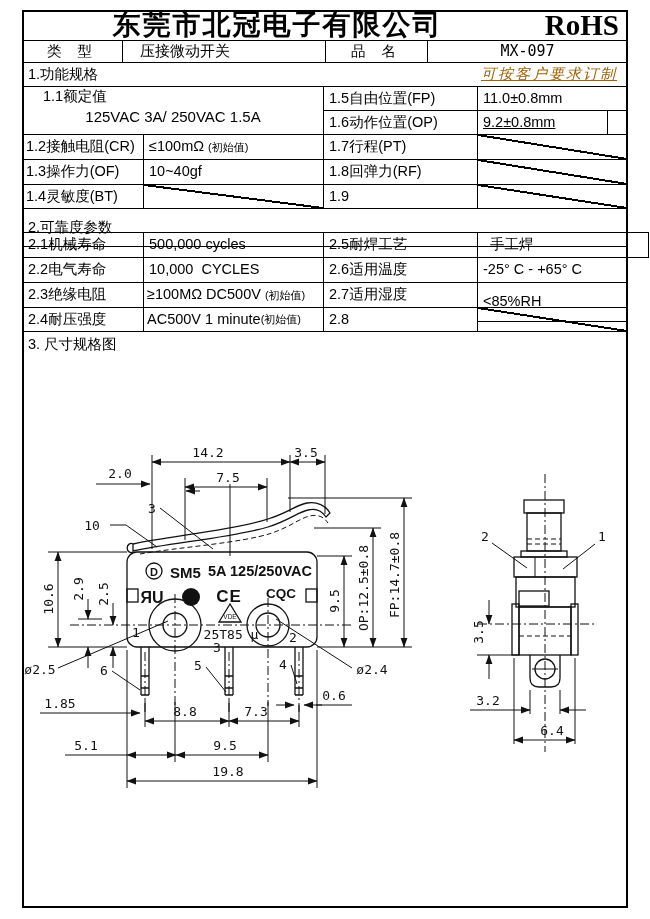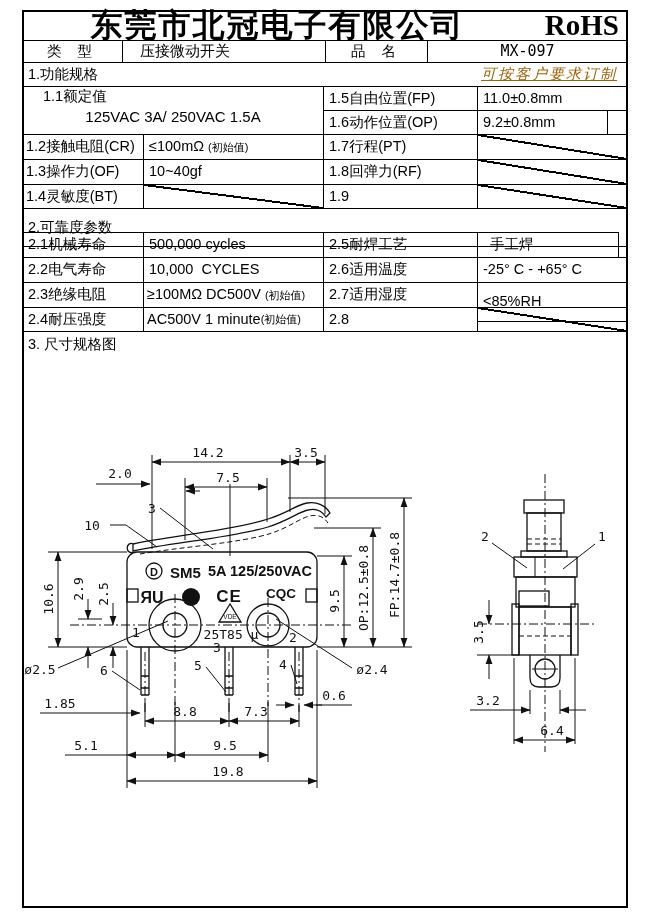--- a/index.html
+++ b/index.html
@@ -7,21 +7,21 @@
          font-family:"Liberation Sans",sans-serif;color:#000;overflow:hidden;}
   .tbl{position:absolute;left:22px;top:10px;width:606px;height:898px;border:2px solid #000;box-sizing:border-box;}
   .c{position:absolute;box-sizing:border-box;border:1px solid #000;display:flex;align-items:center;
      font-size:14.5px;white-space:pre-wrap;padding:0 5px;line-height:1.1;}
   .center{justify-content:center;}
   .nb{border-bottom:none;}
   .diag{background:linear-gradient(to right top,transparent calc(50% - 1px),#000 calc(50% - 1px),#000 calc(50% + 1px),transparent calc(50% + 1px));}
   .small{font-size:11px;}
   .title-row{border:1px solid #000;}
   .company{position:absolute;left:0;right:95px;top:0;bottom:0;display:flex;align-items:center;justify-content:center;
-           font-family:"Liberation Serif",serif;font-weight:700;font-size:32px;letter-spacing:2px;}
+           font-family:"Liberation Serif",serif;font-weight:700;font-size:28px;letter-spacing:2px;}
   .rohs{position:absolute;right:8px;top:0;bottom:0;display:flex;align-items:center;
         font-family:"Liberation Serif",serif;font-weight:700;font-size:29px;}
   .note-red{position:absolute;right:10px;top:2px;bottom:2px;display:flex;align-items:center;
             color:#a16207;font-style:italic;text-decoration:underline;font-size:15px;letter-spacing:2px;margin-left:39px;}
   .mx{font-family:"DejaVu Sans Mono",monospace;font-size:15px;}
   .merged{flex-direction:column;align-items:stretch;justify-content:flex-start;padding:2px 20px;}
   .merged .lbl{text-align:left;}
   .merged .val{text-align:center;margin-top:4px;font-size:15px;}
   svg{position:absolute;left:0;top:0;}
   .dl{stroke:#111;stroke-width:1;fill:none;}
@@ -52,21 +52,21 @@
     <span class="note-red">可按客户要求订制</span>
   </div>
 
   <div class="c merged" style="left:22px;top:86px;width:302px;height:49px;">
     <span class="lbl">1.1额定值</span>
     <span class="val">125VAC 3A/ 250VAC 1.5A</span>
   </div>
   <div class="c" style="left:323px;top:86px;width:155px;height:25px;">1.5自由位置(FP)</div>
   <div class="c" style="left:477px;top:86px;width:151px;height:25px;">11.0±0.8mm</div>
   <div class="c" style="left:323px;top:110px;width:155px;height:25px;">1.6动作位置(OP)</div>
-  <div class="c" style="left:477px;top:110px;width:131px;height:25px;">9.2±0.8mm</div>
+  <div class="c" style="left:477px;top:110px;width:131px;height:25px;text-decoration:underline;">9.2±0.8mm</div>
 
   <div class="c" style="left:22px;top:134px;width:122px;height:26px;padding:0 3px;">1.2接触电阻(CR)</div>
   <div class="c" style="left:143px;top:134px;width:181px;height:26px;">
     <span>≤100mΩ</span>&nbsp;<span class="small">(初始值)</span>
   </div>
   <div class="c" style="left:323px;top:134px;width:155px;height:26px;">1.7行程(PT)</div>
   <div class="c diag" style="left:477px;top:134px;width:151px;height:26px;"></div>
 
   <div class="c" style="left:22px;top:159px;width:122px;height:26px;padding:0 3px;">1.3操作力(OF)</div>
   <div class="c" style="left:143px;top:159px;width:181px;height:26px;">10~40gf</div>
@@ -76,21 +76,21 @@
   <div class="c" style="left:22px;top:184px;width:122px;height:25px;padding:0 3px;">1.4灵敏度(BT)</div>
   <div class="c diag" style="left:143px;top:184px;width:181px;height:25px;"></div>
   <div class="c" style="left:323px;top:184px;width:155px;height:25px;">1.9</div>
   <div class="c diag" style="left:477px;top:184px;width:151px;height:25px;"></div>
 
   <div class="c" style="left:22px;top:208px;width:606px;height:39px;">2.可靠度参数</div>
 
   <div class="c" style="left:22px;top:232px;width:122px;height:26px;">2.1机械寿命</div>
   <div class="c" style="left:143px;top:232px;width:181px;height:26px;">500,000 cycles</div>
   <div class="c" style="left:323px;top:232px;width:155px;height:26px;">2.5耐焊工艺</div>
-  <div class="c" style="left:477px;top:232px;width:142px;height:26px;padding-left:12px;">手工焊</div>
+  <div class="c" style="left:477px;top:232px;width:172px;height:26px;padding-left:12px;">手工焊</div>
 
   <div class="c" style="left:22px;top:257px;width:122px;height:26px;">2.2电气寿命</div>
   <div class="c" style="left:143px;top:257px;width:181px;height:26px;">10,000  CYCLES</div>
   <div class="c" style="left:323px;top:257px;width:155px;height:26px;">2.6适用温度</div>
   <div class="c" style="left:477px;top:257px;width:151px;height:26px;">-25° C - +65° C</div>
 
   <div class="c" style="left:22px;top:282px;width:122px;height:26px;">2.3绝缘电阻</div>
   <div class="c" style="left:143px;top:282px;width:181px;height:26px;padding:0 3px;">
     <span>≥100MΩ DC500V</span>&nbsp;<span class="small">(初始值)</span>
   </div>

